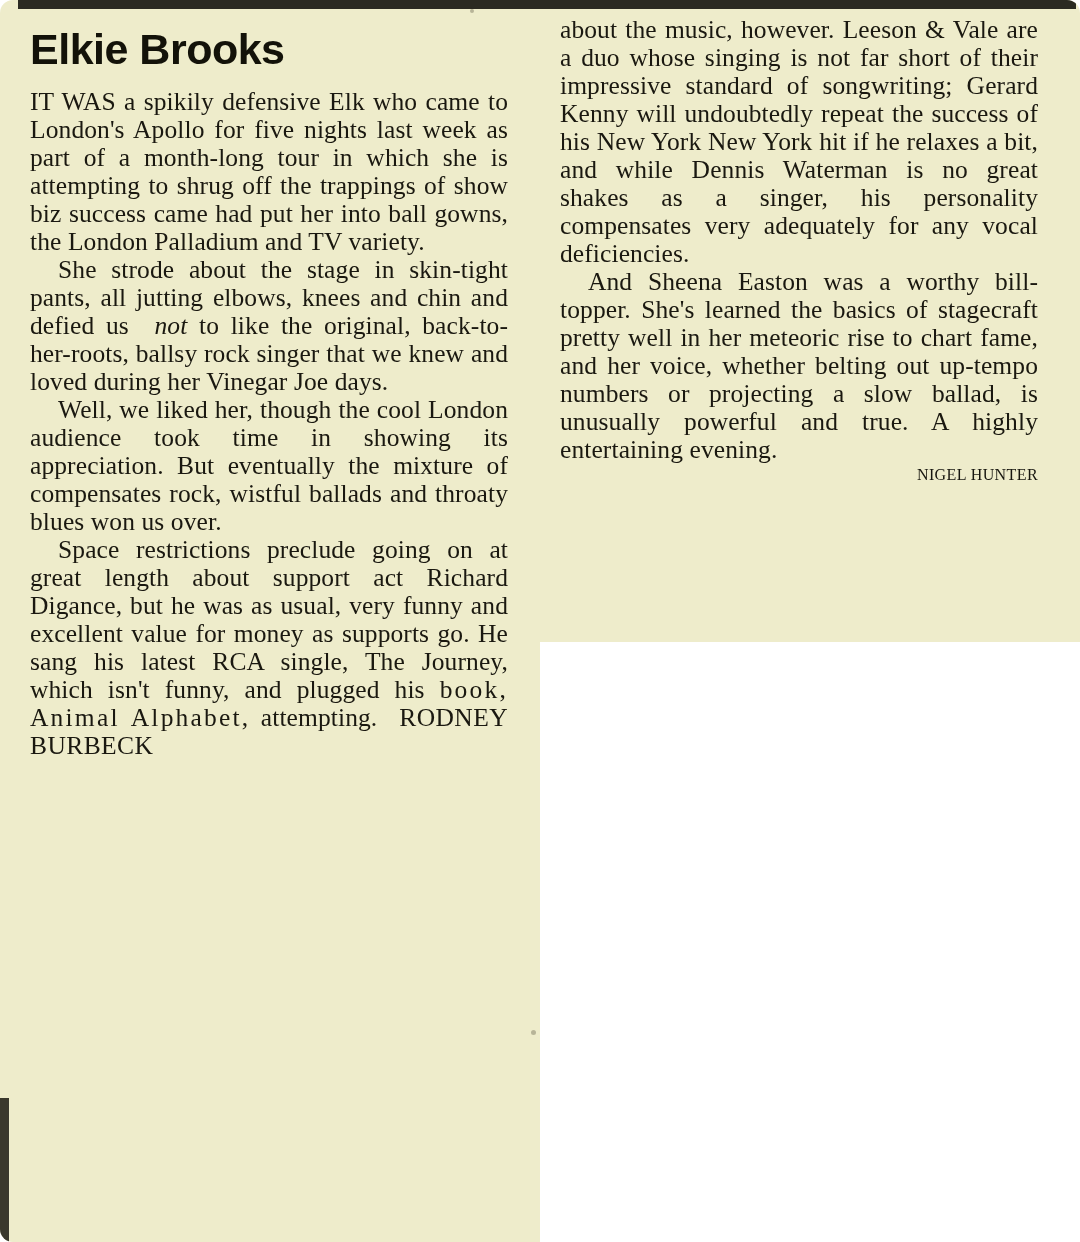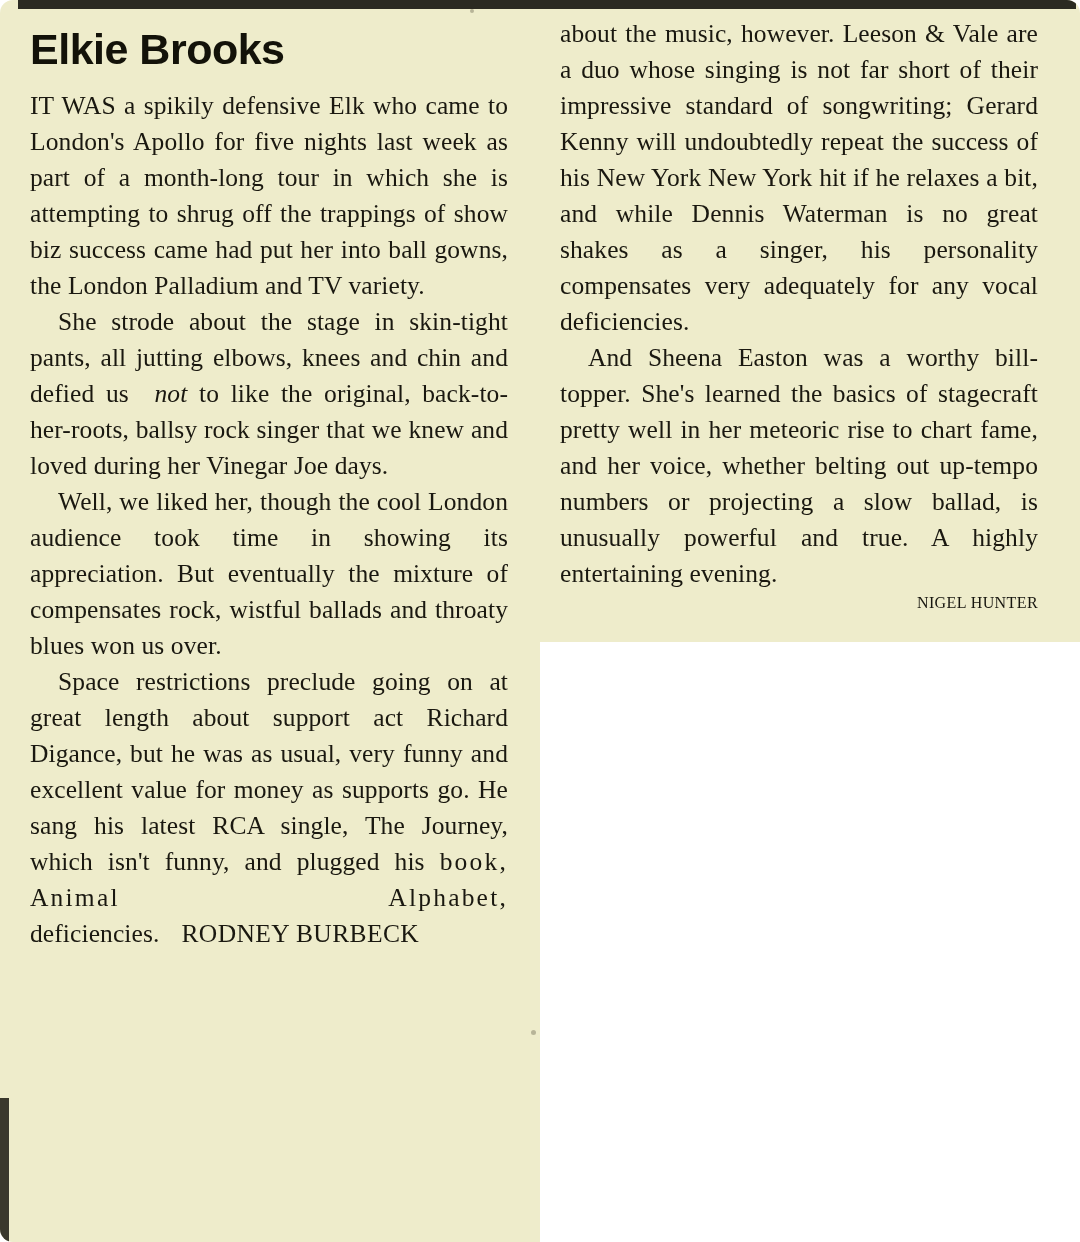--- a/index.html
+++ b/index.html
@@ -74,21 +74,21 @@
     font-weight: bold;
     font-size: 43px;
     line-height: 1.02;
     letter-spacing: -0.5px;
     margin: 12px 0 16px 0;
     color: #131209;
   }
   p.body {
     margin: 0;
     font-size: 25.5px;
-    line-height: 36px;
+    line-height: 28px;
     text-align: justify;
     text-justify: inter-word;
     color: #1a1810;
     letter-spacing: 0.1px;
   }
   p.body + p.body {
     text-indent: 28px;
   }
   .signoff {
     display: block;
@@ -124,21 +124,21 @@
   <div class="col col-left">
     <h1 class="headline">Elkie Brooks</h1>
 
     <p class="body">IT WAS a spikily defensive Elk who came to London's Apollo for five nights last week as part of a month-long tour in which she is attempting to shrug off the trappings of show biz success came had put her into ball gowns, the London Palladium and TV variety.</p>
 
     <p class="body">She strode about the stage in skin-tight pants, all jutting elbows, knees and chin and defied us <em class="ital">not</em> to like the original, back-to-her-roots, ballsy rock singer that we knew and loved during her Vinegar Joe days.</p>
 
     <p class="body">Well, we liked her, though the cool London audience took time in showing its appreciation. But eventually the mixture of compensates rock, wistful ballads and throaty blues won us over.</p>
 
 
-    <p class="body">Space restrictions preclude going on at great length about support act Richard Digance, but he was as usual, very funny and excellent value for money as supports go. He sang his latest RCA single, The Journey, which isn't funny, and plugged his <span class="spaced">book,  Animal  Alphabet,</span> <span>deficiencies.</span><span class="inline-sign">RODNEY BURBECK</span></p>
+    <p class="body">Space restrictions preclude going on at great length about support act Richard Digance, but he was as usual, very funny and excellent value for money as supports go. He sang his latest RCA single, The Journey, which isn't funny, and plugged his <span class="spaced">book,  Animal  Alphabet,</span> <span>attempting.</span><span class="inline-sign">RODNEY BURBECK</span></p>
   </div>
 
   <div class="col col-right">
     <p class="body">about the music, however. Leeson &amp; Vale are a duo whose singing is not far short of their impressive standard of songwriting; Gerard Kenny will undoubtedly repeat the success of his New York New York hit if he relaxes a bit, and while Dennis Waterman is no great shakes as a singer, his personality compensates very adequately for any vocal deficiencies.</p>
     <p class="body">And Sheena Easton was a worthy bill-topper. She's learned the basics of stagecraft pretty well in her meteoric rise to chart fame, and her voice, whether belting out up-tempo numbers or projecting a slow ballad, is unusually powerful and true. A highly entertaining evening.</p>
     <span class="signoff body">NIGEL HUNTER</span>
   </div>
 
 </div>
 

